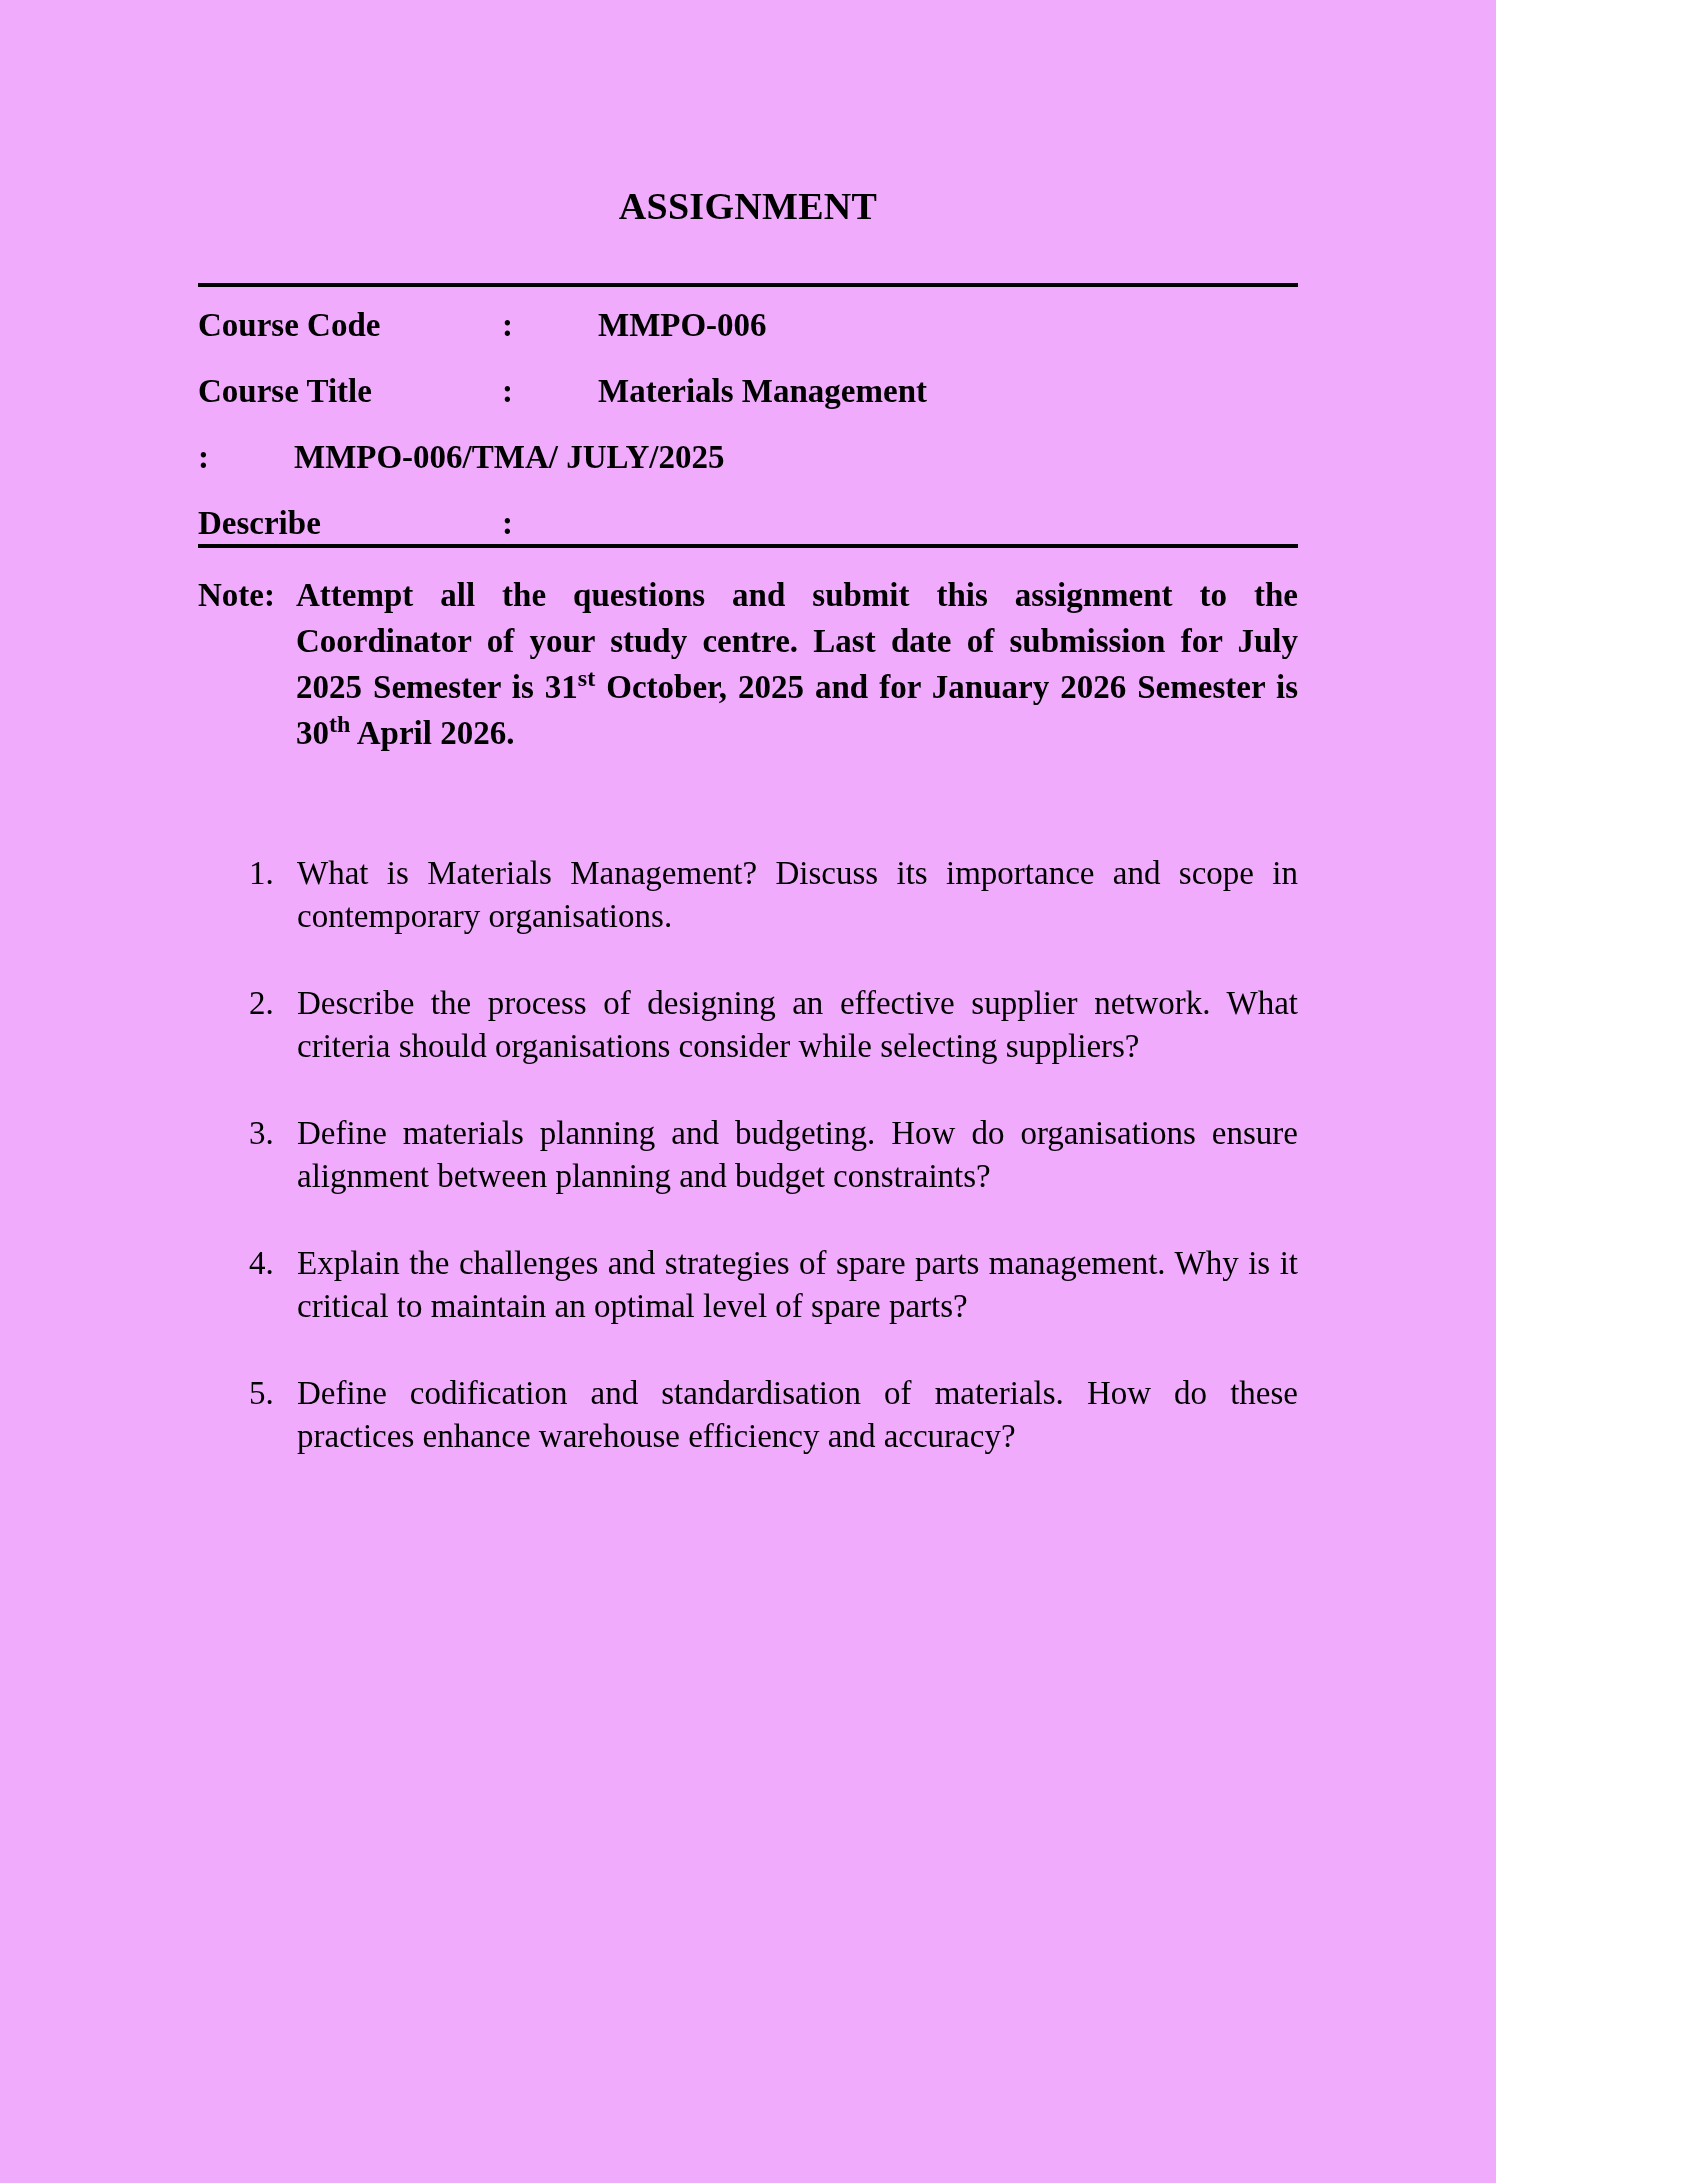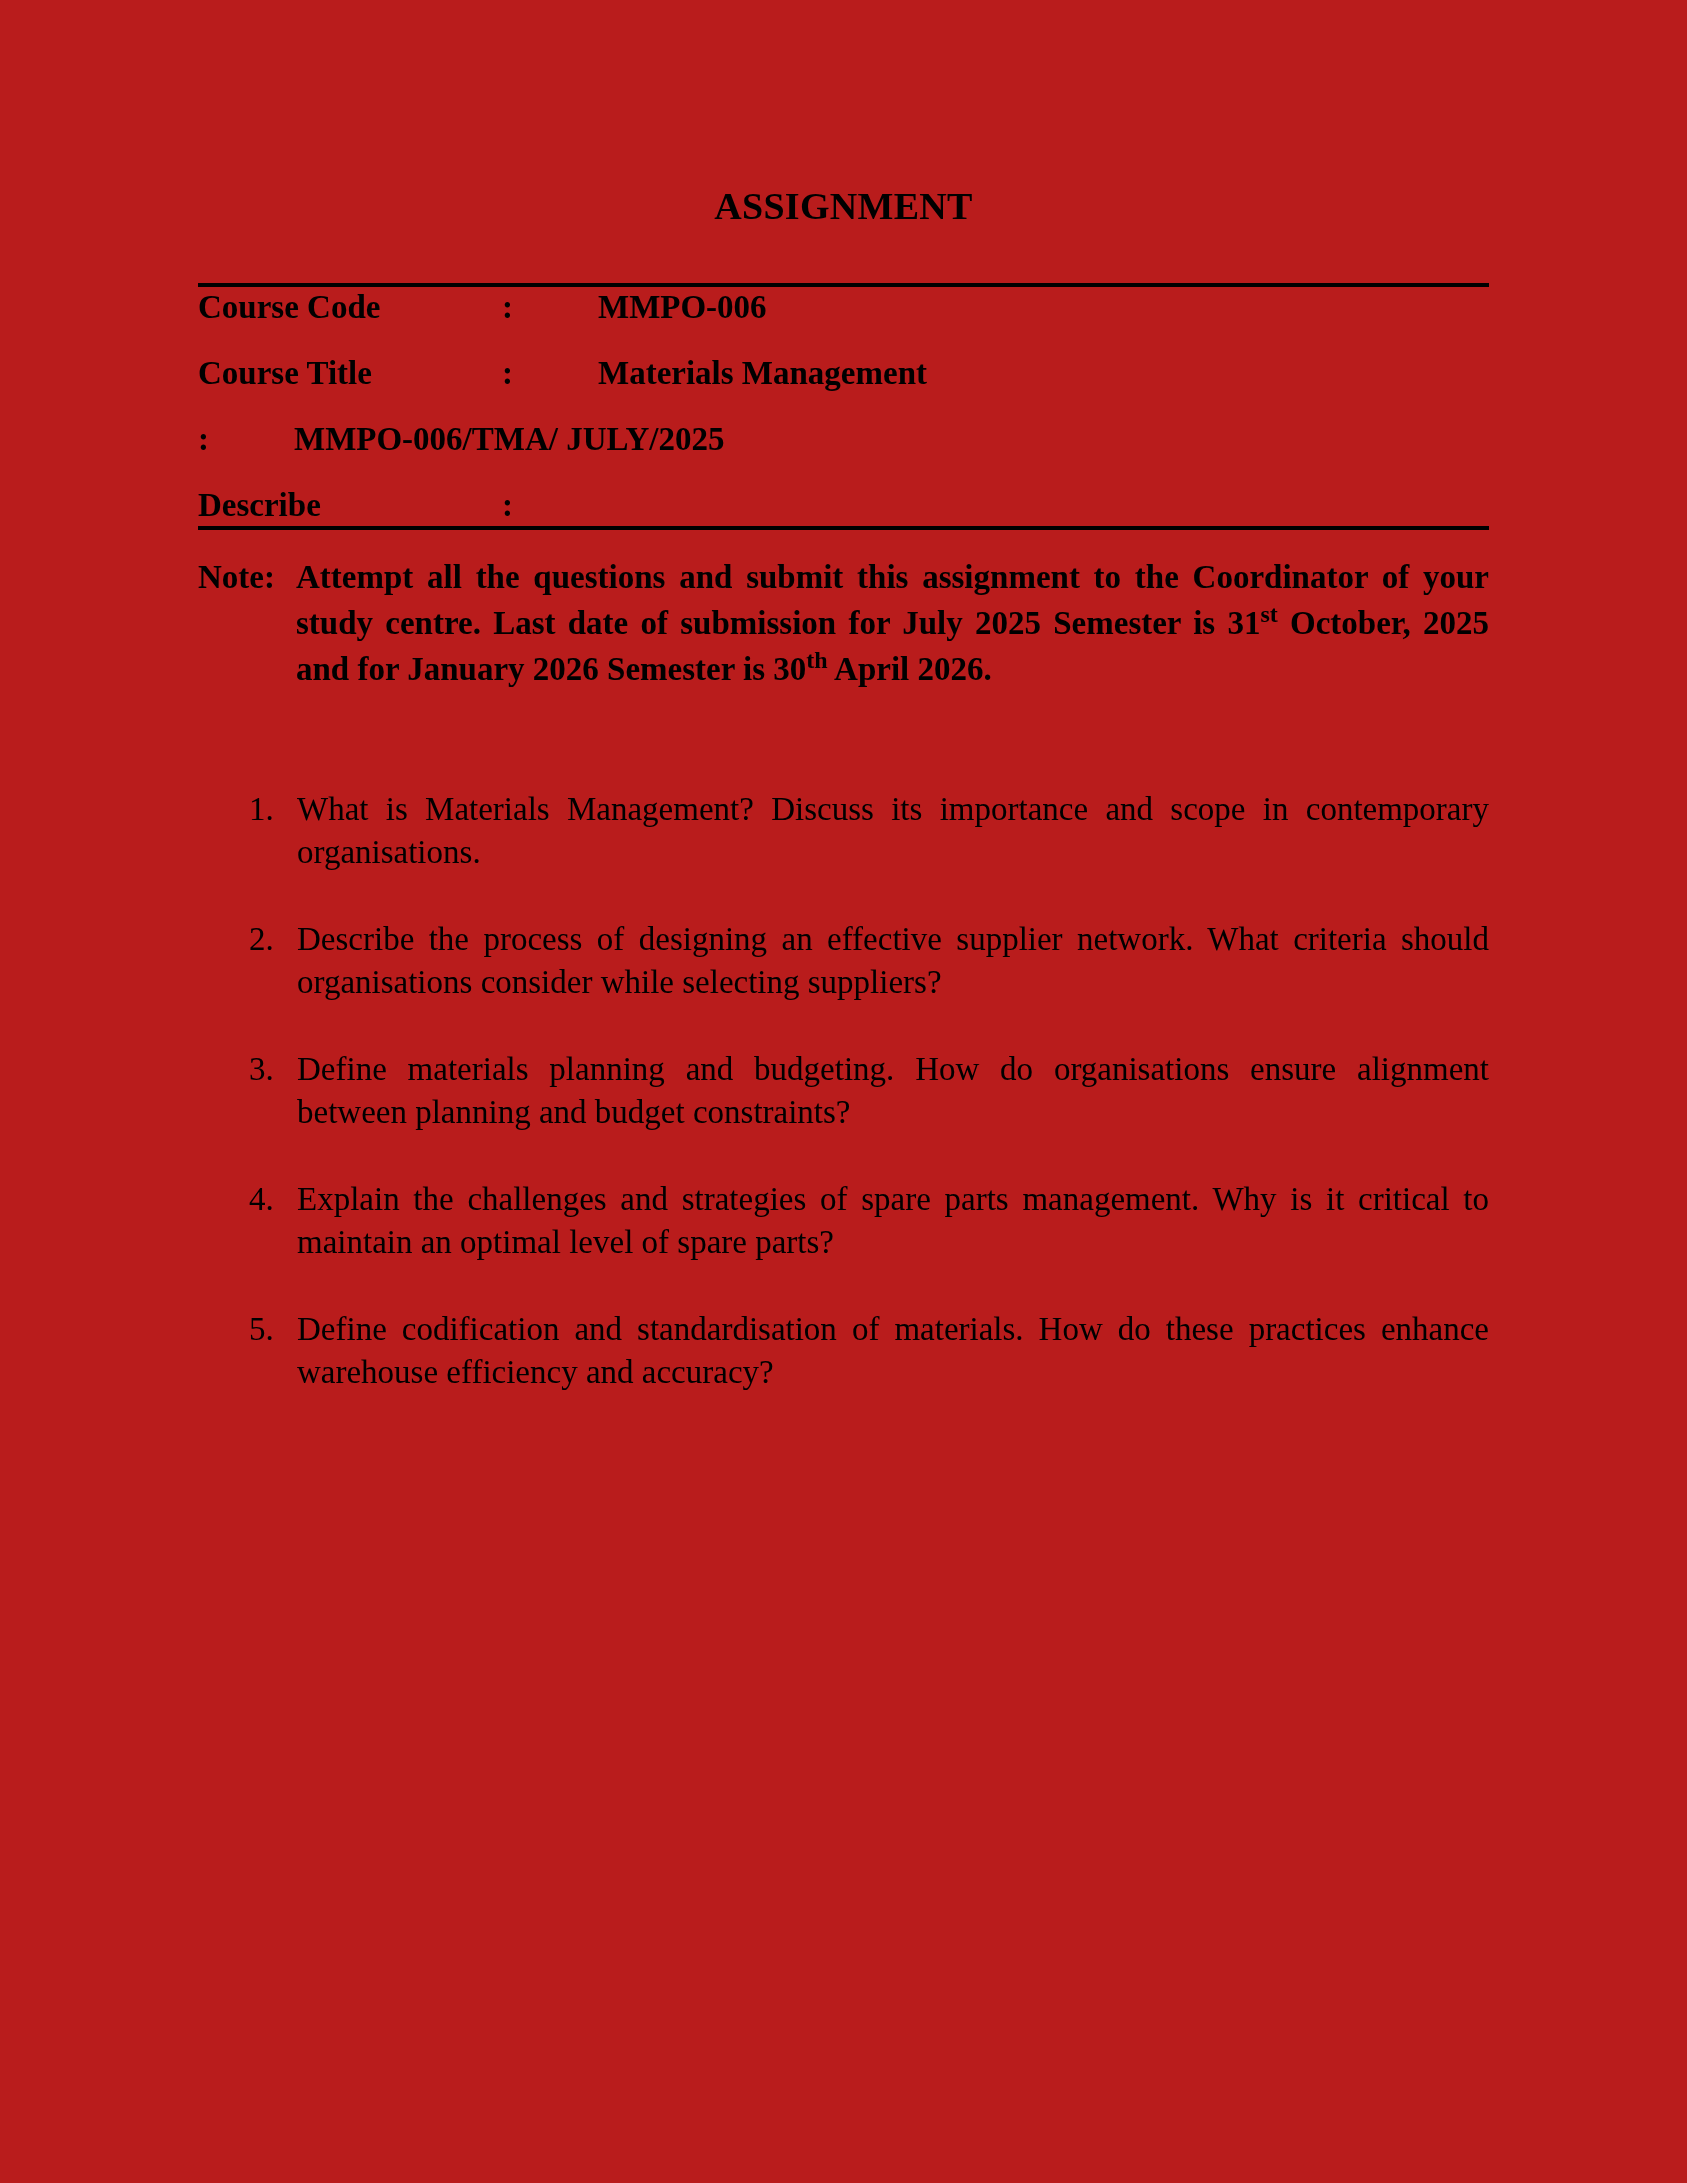--- a/index.html
+++ b/index.html
@@ -11,44 +11,44 @@
     width: 1687px;
     height: 2183px;
     font-family: "Liberation Serif", "DejaVu Serif", serif;
     color: #000000;
     font-size: 33px;
     -webkit-font-smoothing: antialiased;
   }
   .page {
     position: relative;
     box-sizing: border-box;
-    width: 1687px;
+    width: 1496px;
     height: 2183px;
     padding: 187px 198px 0 198px;
     overflow: hidden;
-    background: #b91c1c;
+    background: #f0abfc;
   }
   .doc-title {
     margin: 0;
     font-size: 38px;
     line-height: 38px;
     font-weight: 700;
     text-align: center;
     letter-spacing: 0.3px;
   }
   .info-table {
     margin-top: 58px;
     border-top: 4px solid #000000;
     border-bottom: 4px solid #000000;
   }
   .info-row {
     display: flex;
     box-sizing: border-box;
     height: 66px;
-    padding-top: 4px;
+    padding-top: 22px;
     font-weight: 700;
     line-height: 33px;
   }
   .info-row:last-child {
     height: auto;
     padding-bottom: 4px;
   }
   .info-label { width: 304px; }
   .info-colon { width: 96px; }
   .info-value { flex: 1; }

